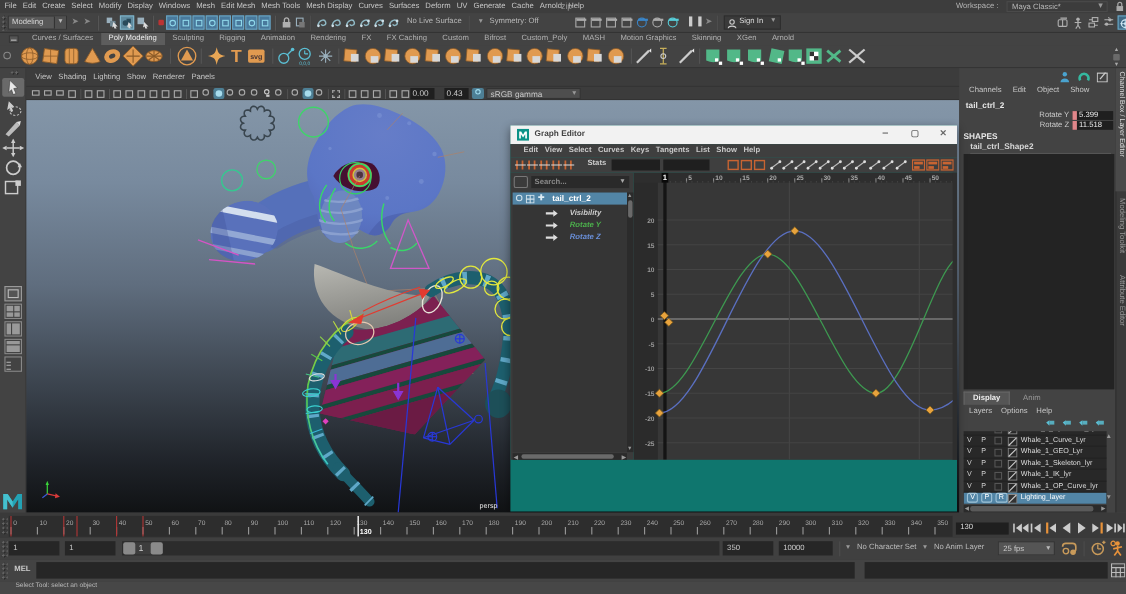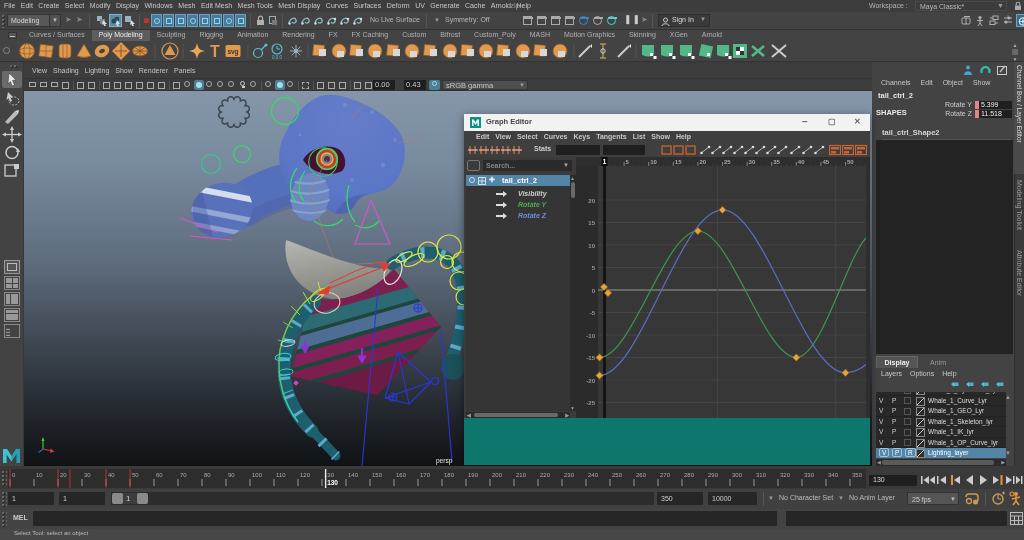--- a/index.html
+++ b/index.html
@@ -806,21 +806,21 @@
         <span style="position:absolute;left:6px;top:0px;font-size:7px;color:#eee;line-height:8px;">5.399</span>
       </div>
     </div>
   <div style="position:absolute;left:0;top:48px;width:142px;height:9px;">
       <span style="position:absolute;right:42px;top:0;font-size:7px;color:#ccc;">Rotate Z</span>
       <div style="position:absolute;left:103px;top:0;width:37px;height:8px;background:#1f1f1f;">
         <div style="position:absolute;left:0;top:0;width:4px;height:8px;background:#e0868a;"></div>
         <span style="position:absolute;left:6px;top:0px;font-size:7px;color:#eee;line-height:8px;">11.518</span>
       </div>
     </div>
-  <div style="position:absolute;left:4px;top:46px;font-size:7.5px;font-weight:bold;color:#e8e8e8;">SHAPES</div>
+  <div style="position:absolute;left:4px;top:57px;font-size:7.5px;font-weight:bold;color:#e8e8e8;">SHAPES</div>
   <div style="position:absolute;left:10px;top:66px;font-size:7.5px;font-weight:bold;color:#d5d5d5;border-bottom:1px solid #555;width:128px;padding-bottom:2px;">tail_ctrl_Shape2</div>
 
   <div style="position:absolute;left:4px;top:78px;width:137px;height:214px;background:#232323;"></div>
 
   <div style="position:absolute;left:4px;top:294px;width:42px;height:12px;background:#555;border:1px solid #666;border-bottom:none;color:#eee;font-size:7px;font-weight:bold;text-align:center;line-height:12px;">Display</div>
   <div style="position:absolute;left:48px;top:295px;width:36px;height:11px;color:#999;font-size:7px;text-align:center;line-height:11px;">Anim</div>
   <div style="position:absolute;left:9px;top:308px;display:flex;gap:8px;font-size:7px;color:#c8c8c8;">
       <span>Layers</span>
       <span>Options</span>
       <span>Help</span>

